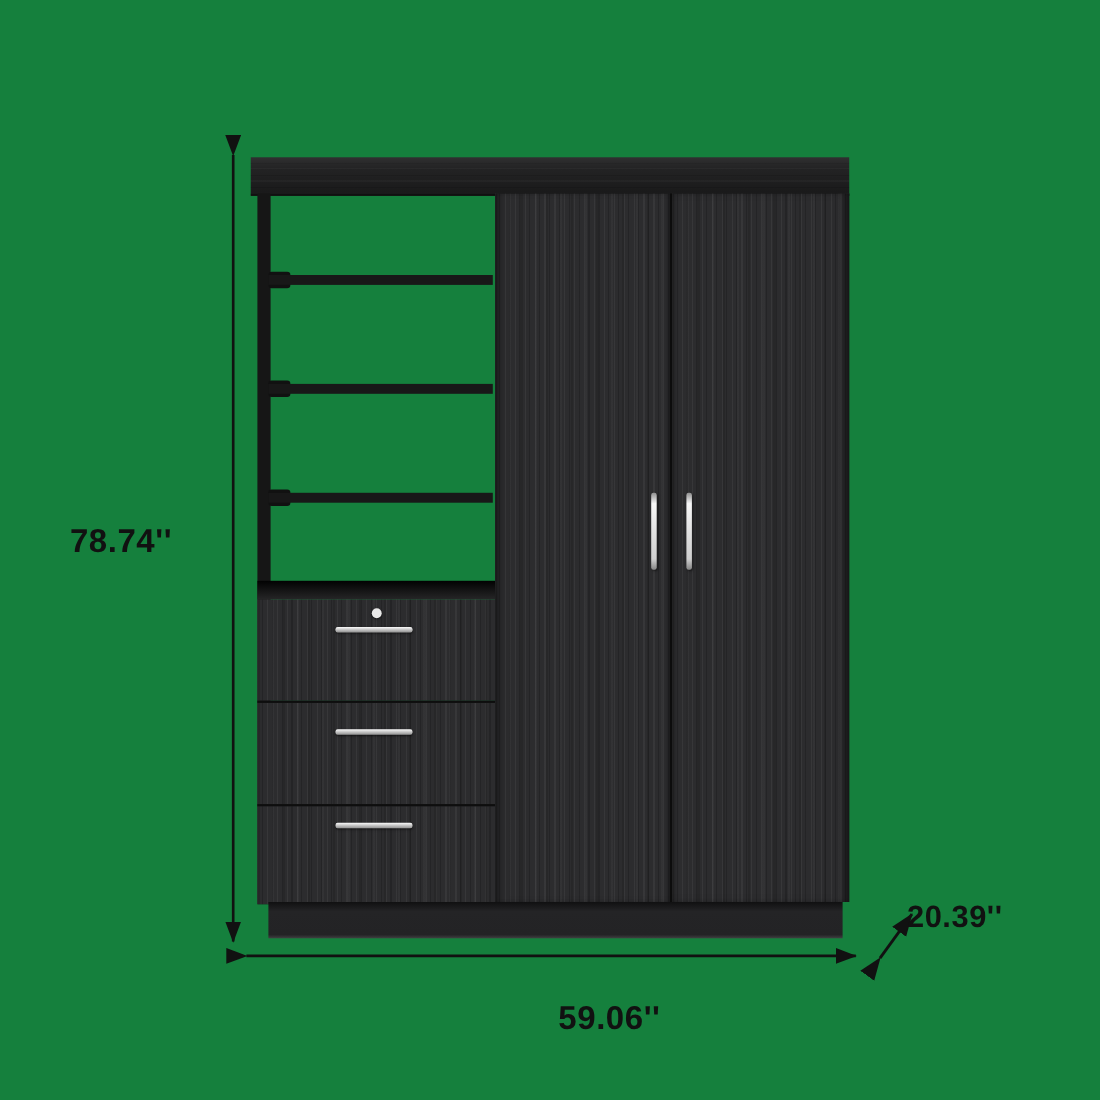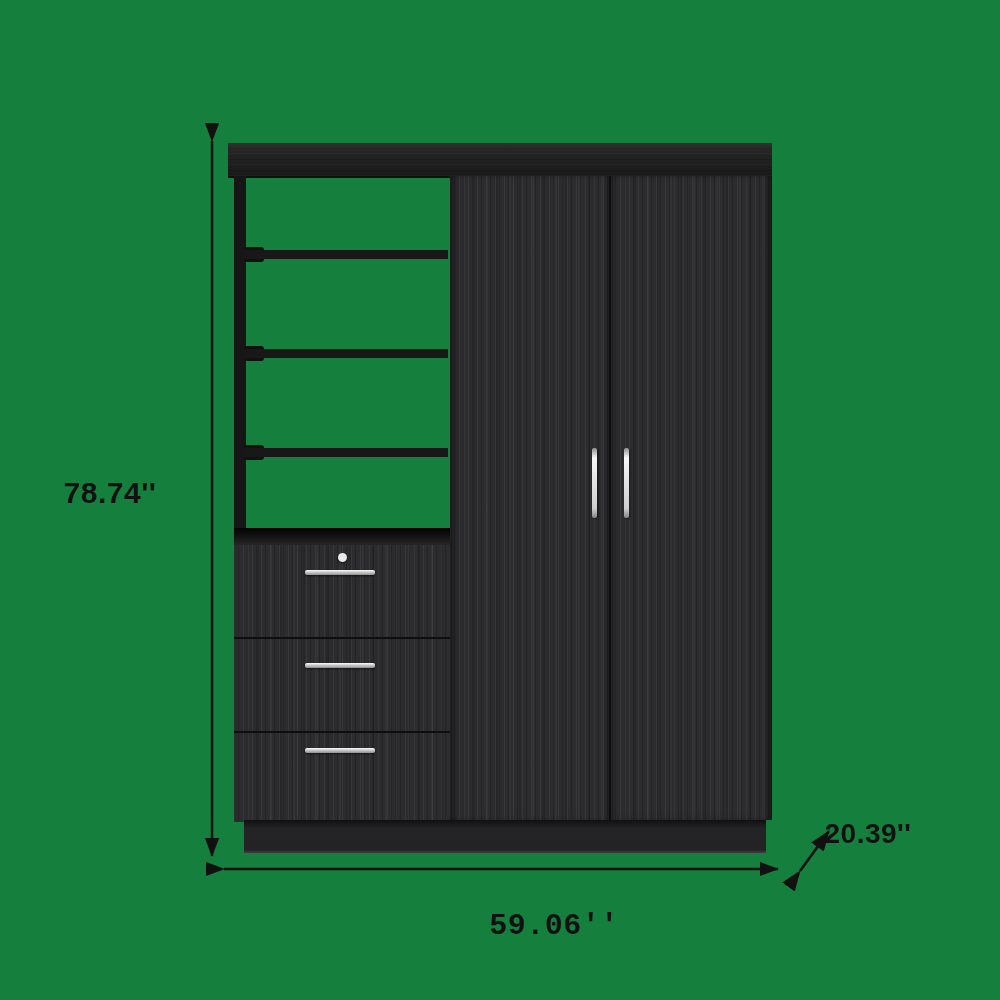--- a/index.html
+++ b/index.html
@@ -101,16 +101,16 @@
         <path d="M0,0 L8,3 L0,6 Z" fill="#111"></path>
       </marker>
     </defs>
     <line x1="212" y1="141" x2="212" y2="856" stroke="#111" stroke-width="2.4" marker-start="url(#ah)" marker-end="url(#ah)"></line>
     <line x1="224" y1="869" x2="778" y2="869" stroke="#111" stroke-width="2.4" marker-start="url(#ah)" marker-end="url(#ah)"></line>
     <line x1="800" y1="871" x2="829" y2="831" stroke="#111" stroke-width="2.6" marker-start="url(#ah)" marker-end="url(#ah)"></line>
   </svg>
 
   <div class="dim-label" style="left:55px;top:478px;width:110px;">78.74''</div>
 
-  <div class="dim-label" style="left:454px;top:911px;width:200px;font-family:Liberation Mono, monospace;">59.06''</div>
+  <div class="dim-label" style="left:454px;top:911px;width:200px;">59.06''</div>
 
   <div class="dim-label depth" style="left:768px;top:792px;width:200px;margin-top:28px;">20.39''</div>
 </div>
 
 </body></html>

